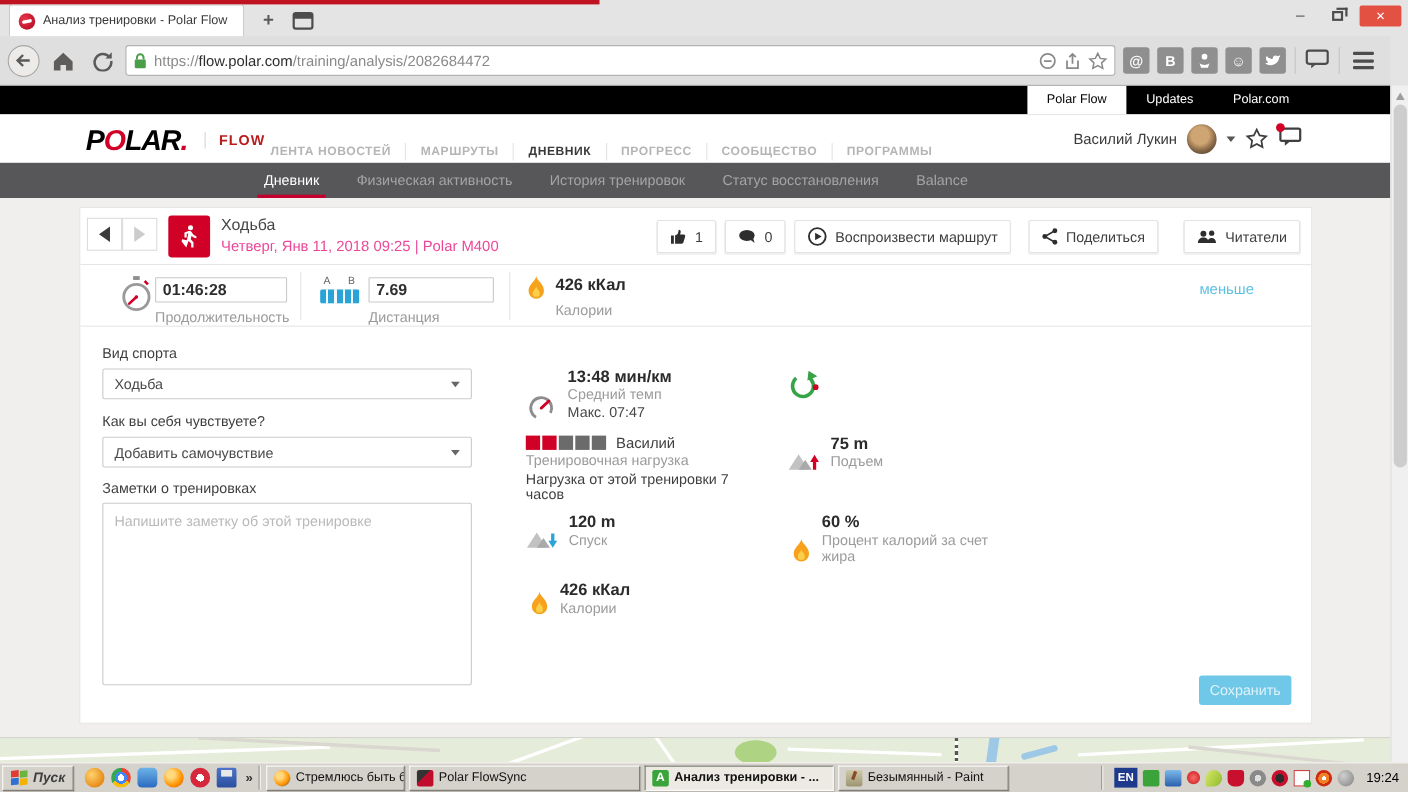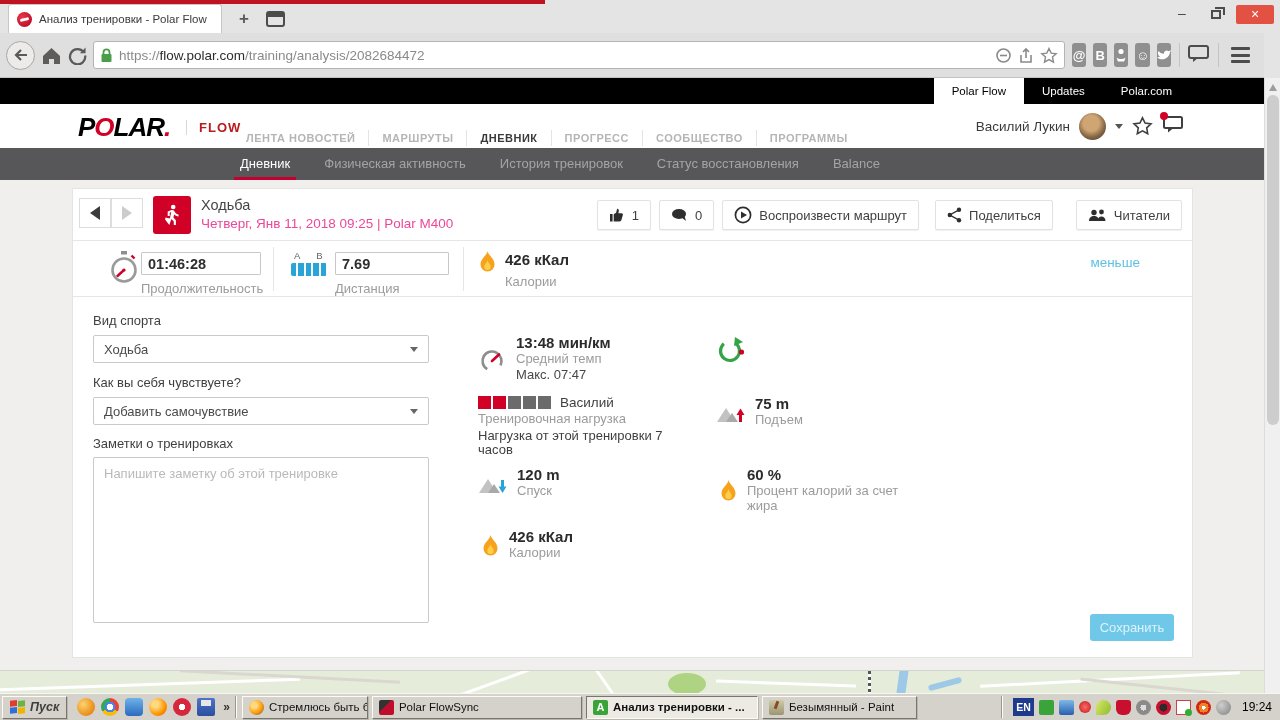--- a/index.html
+++ b/index.html
@@ -17,21 +17,21 @@
   .newtab{position:absolute;left:232px;top:8px;width:24px;height:22px;font-size:17px;color:#5a5a5a;text-align:center;line-height:22px;font-weight:bold}
   .tablist{position:absolute;left:266px;top:11px;width:19px;height:16px;border:2px solid #4c4c4c;border-top:6px solid #4c4c4c;border-radius:3px}
   .winctl{position:absolute;top:0;height:22px;display:flex;align-items:center}
   .winbtn{width:28px;height:20px;text-align:center;line-height:18px;color:#4c4c4c;font-size:14px}
   .win-restore{width:10px;height:9px;border:2px solid #4c4c4c;position:relative;background:#e5e4e4}
   .win-restore i{position:absolute;left:2px;top:-5px;width:10px;height:8px;border:2px solid #4c4c4c;border-bottom:none;border-left:none}
   .win-close{width:38px;height:19px;background:#e25141;color:#fff;text-align:center;line-height:18px;font-size:14px;border-radius:2px}
   .toolbar{position:absolute;left:0;top:33px;width:1264px;height:45px;background:#e0dfdf;border-bottom:1px solid #c4c2c0;display:flex;align-items:center}
   .navbtn{width:30px;height:30px;display:flex;align-items:center;justify-content:center;margin-left:6px}
   .backcirc{width:29px;height:29px;border:1.5px solid #a9a7a4;border-radius:50%;display:flex;align-items:center;justify-content:center;background:#ecebea}
-  .urlbar{flex:none;width:972px;height:28px;background:#fff;border:1px solid #b6b4b1;border-radius:3px;margin-left:6px;display:flex;align-items:center;padding:0 6px;gap:6px}
+  .urlbar{flex:none;width:900px;height:28px;background:#fff;border:1px solid #b6b4b1;border-radius:3px;margin-left:6px;display:flex;align-items:center;padding:0 6px;gap:6px}
   .url-text{font-size:13.5px;white-space:nowrap;overflow:hidden;flex:1}
   .url-scheme,.url-path{color:#8a8a8a}
   .url-domain{color:#2d2d2d}
   .socbtn{width:24px;height:24px;border-radius:3px;background:#8f8f8f;color:#fff;display:flex;align-items:center;justify-content:center;font-size:13px;font-weight:bold;margin-left:7px}
   .vsep{width:1px;height:24px;background:#c6c4c1;margin:0 8px}
   .hamb{display:flex;flex-direction:column;gap:3.5px;margin:0 14px 0 4px}
   .hamb i{width:19px;height:3px;background:#4c4c4c;border-radius:1px}
 
   
   .polar-top{position:absolute;left:0;top:78px;width:1264px;height:26px;background:#000;display:flex;justify-content:flex-end;padding-right:74px}
@@ -81,21 +81,21 @@
   .ab{font-size:9.5px;color:#666;display:flex;gap:16px;padding-left:3px;margin-bottom:2px}
   .big-val{font-size:15px;font-weight:bold;color:#2b2b2b}
   .less-link{position:absolute;right:52px;top:14px;font-size:13.5px;color:#5ec1e4}
 
   .form-label{position:absolute;left:20px;font-size:13px;color:#3f3f3f}
   .selbox{position:absolute;left:20px;width:336px;height:28px;border:1px solid #cacaca;border-radius:2px;background:#fff;display:flex;align-items:center;justify-content:space-between;padding:0 10px;font-size:13px;color:#4a4a4a}
   .selcaret{width:0;height:0;border-left:4px solid transparent;border-right:4px solid transparent;border-top:5px solid #666}
   .notes{position:absolute;left:20px;top:268px;width:336px;height:166px;border:1px solid #cacaca;border-radius:2px;resize:none;font-family:"Liberation Sans",sans-serif;font-size:13px;padding:8px 10px;color:#444}
   .notes::placeholder{color:#b9b9b9}
 
-  .metric{position:absolute;display:flex;gap:10px;align-items:center}
+  .metric{position:absolute;display:flex;gap:10px;align-items:flex-end}
   .m-icon{flex:none;margin-top:2px}
   .m-lines{display:flex;flex-direction:column}
   .m-val{font-size:15px;font-weight:bold;color:#2b2b2b;line-height:15px}
   .m-lab{font-size:13px;color:#9b9b9b;line-height:14.5px;margin-top:2px}
   .m-max{font-size:13px;color:#474747;line-height:14.5px;margin-top:1px}
   .sq-row{display:flex;gap:2px;align-items:center}
   .sq{width:13px;height:13px;background:#6b6b6b}
   .sq.red{background:#d10027}
   .load-rating{font-size:13.5px;color:#3f3f3f;margin-left:7px}
   .load-desc{font-size:13px;color:#3f3f3f;line-height:14.5px;margin-top:2px;max-width:212px}

